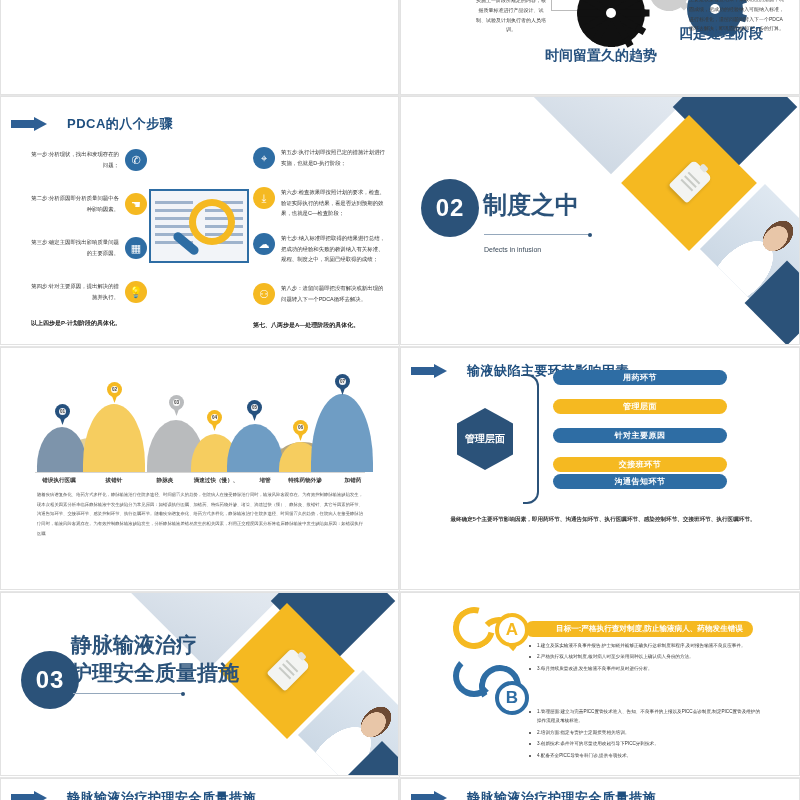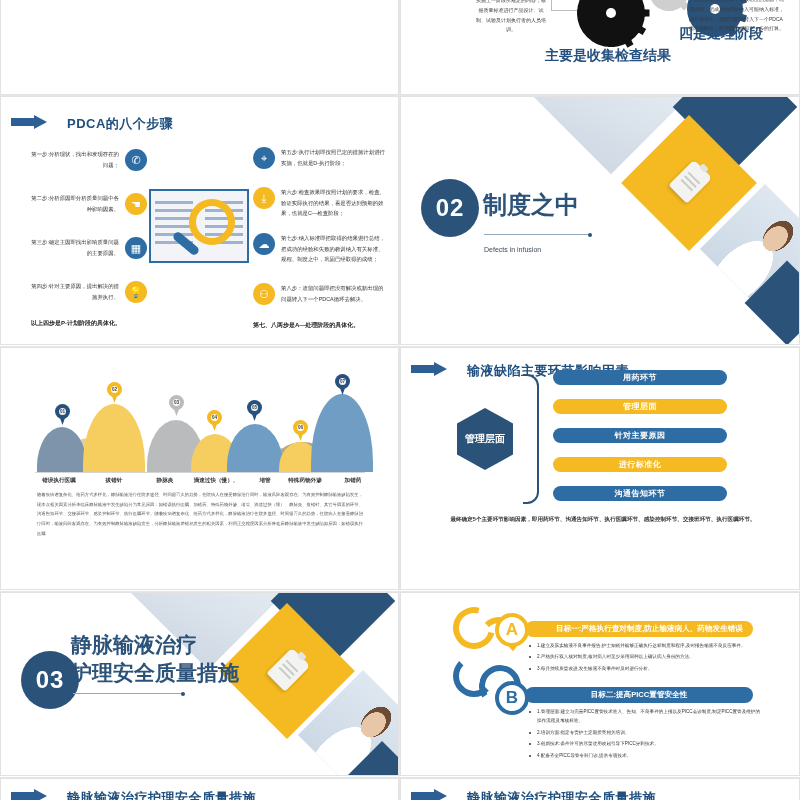--- a/index.html
+++ b/index.html
@@ -17,21 +17,21 @@
   .slide {
     position: absolute;
     background: #ffffff;
     overflow: hidden;
     border: 1px solid #e2e2e2;
   }
   .vdiv { position: absolute; top:0; bottom:0; width:1px; background:#e6e6e6; }
   .hdiv { position: absolute; left:0; right:0; height:1px; background:#e6e6e6; }
 
   
-  .hdr { position: absolute; display: flex; }
+  .hdr { position: absolute; display: flex; align-items: center; }
   .arrow {
     width: 40px; height: 14px; position: relative; flex: 0 0 auto;
   }
   .arrow::before {
     content:""; position:absolute; left:0; top:3px; width:24px; height:8px;
     background:#2e5f94;
   }
   .arrow::after {
     content:""; position:absolute; left:23px; top:0; width:0; height:0;
     border-top:7px solid transparent; border-bottom:7px solid transparent;
@@ -234,21 +234,21 @@
           </div>
         <div class="tooth" style="transform:rotate(120deg); background:#111;">
             <i></i>
           </div>
         <div class="tooth" style="transform:rotate(150deg); background:#111;">
             <i></i>
           </div>
       </div>
       <div class="gear-hole"></div>
     </div>
-    <div class="s2-lbl" style="left:144px; top:176px;">主要是收集检查结果</div>
+    <div class="s2-lbl" style="left:144px; top:176px;">时间留置久的趋势</div>
 
     <div class="gear" style="left:248px; top:100px; width:40px; height:40px; background:#cfcfcf;">
       <div class="teeth">
         <div class="tooth" style="transform:rotate(0deg); background:#cfcfcf;"></div>
         <div class="tooth" style="transform:rotate(45deg); background:#cfcfcf;"></div>
 
         <div class="tooth" style="transform:rotate(135deg); background:#cfcfcf;">
             <i></i>
           </div>
       </div>
@@ -449,23 +449,23 @@
     <div class="pill b" style="left:152px; top:22px; width:174px;">
       <span>用药环节</span>
     </div>
     <div class="pill y" style="left:152px; top:51px; width:174px;">
       <span>管理层面</span>
     </div>
     <div class="pill b" style="left:152px; top:80px; width:174px;">
       <span>针对主要原因</span>
     </div>
     <div class="pill y" style="left:152px; top:109px; width:174px;">
-      <span>进行标准化</span>
-    </div>
-    <div class="pill b" style="left:152px; top:138px; width:174px;">
+      <span>交接班环节</span>
+    </div>
+    <div class="pill b" style="left:152px; top:126px; width:174px;">
       <span>沟通告知环节</span>
     </div>
 
     <div class="s6-note" style="left:42px; top:166px; width:320px;">最终确定5个主要环节影响因素，即用药环节、沟通告知环节、执行医嘱环节、感染控制环节、交接班环节、执行医嘱环节。</div>
   </div>
 
   <div class="hdiv" style="top:591px;"></div>
 
   <div class="slide" style="left:0; top:592px; width:399px; height:184px;">
     <div class="dia dia-img ph-lab" style="left:152px; top:-56px; width:110px; height:110px;"></div>
@@ -502,23 +502,20 @@
     </div>
     <ul class="bullets" style="left:126px; top:48px; width:236px;">
       <li>1.建立及落实输液不良事件报告,护士知晓并能够正确执行达标制度和程序,及时报告输液不良反应事件。</li>
       <li>2.严格执行双人核对制度,核对病人时至少采用同种以上确认病人身份的方法。</li>
       <li>3.每月持续质量改进,发生输液不良事件时及时进行分析。</li>
     </ul>
 
     <div class="ab-letter b" style="left:94px; top:88px;">
       <span>B</span>
     </div>
-    <div class="goalbar b" style="left:124px; top:94px; width:228px;">
-      <span>目标二:提高PICC置管安全性</span>
-    </div>
     <ul class="bullets" style="left:126px; top:114px; width:236px;">
       <li>1.管理层面:建立与完善PICC置管技术准入、告知、不良事件的上报以及PICC会诊制度,制定PICC置管及维护的操作流程及考核标准。</li>
       <li>2.培训方面:指定专责护士定期接受相关培训。</li>
       <li>3.创新技术:条件许可的尽量使用改超引导下PICC穿刺技术。</li>
       <li>4.配备齐全PICC导管专科门诊,提供专项技术。</li>
     </ul>
   </div>
 
   <div class="hdiv" style="top:777px;"></div>
 

